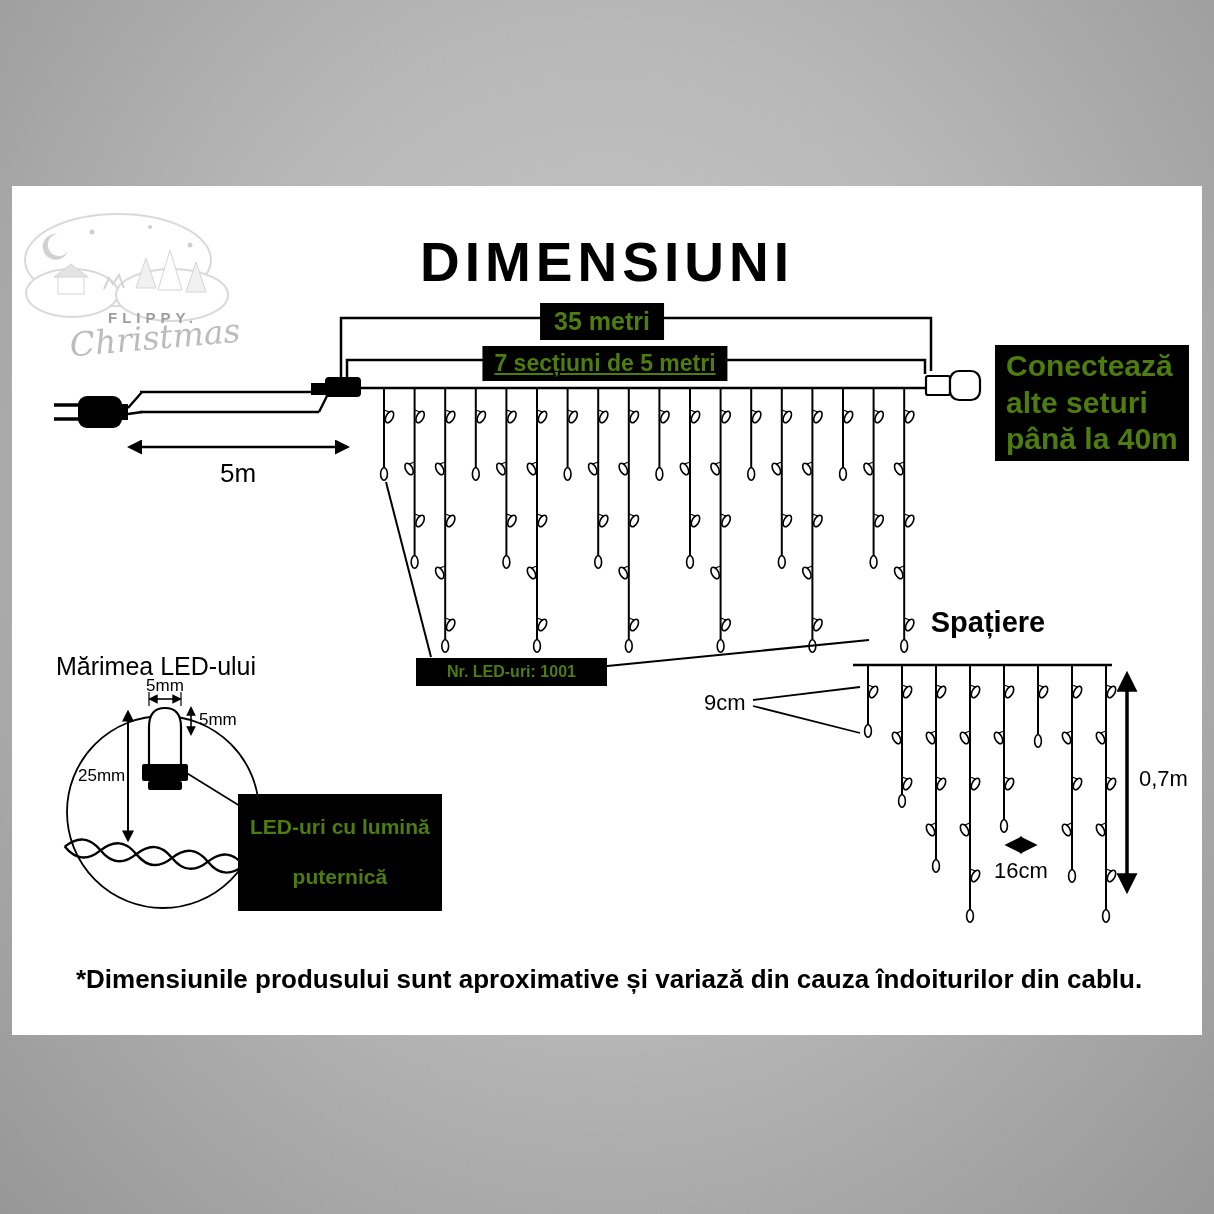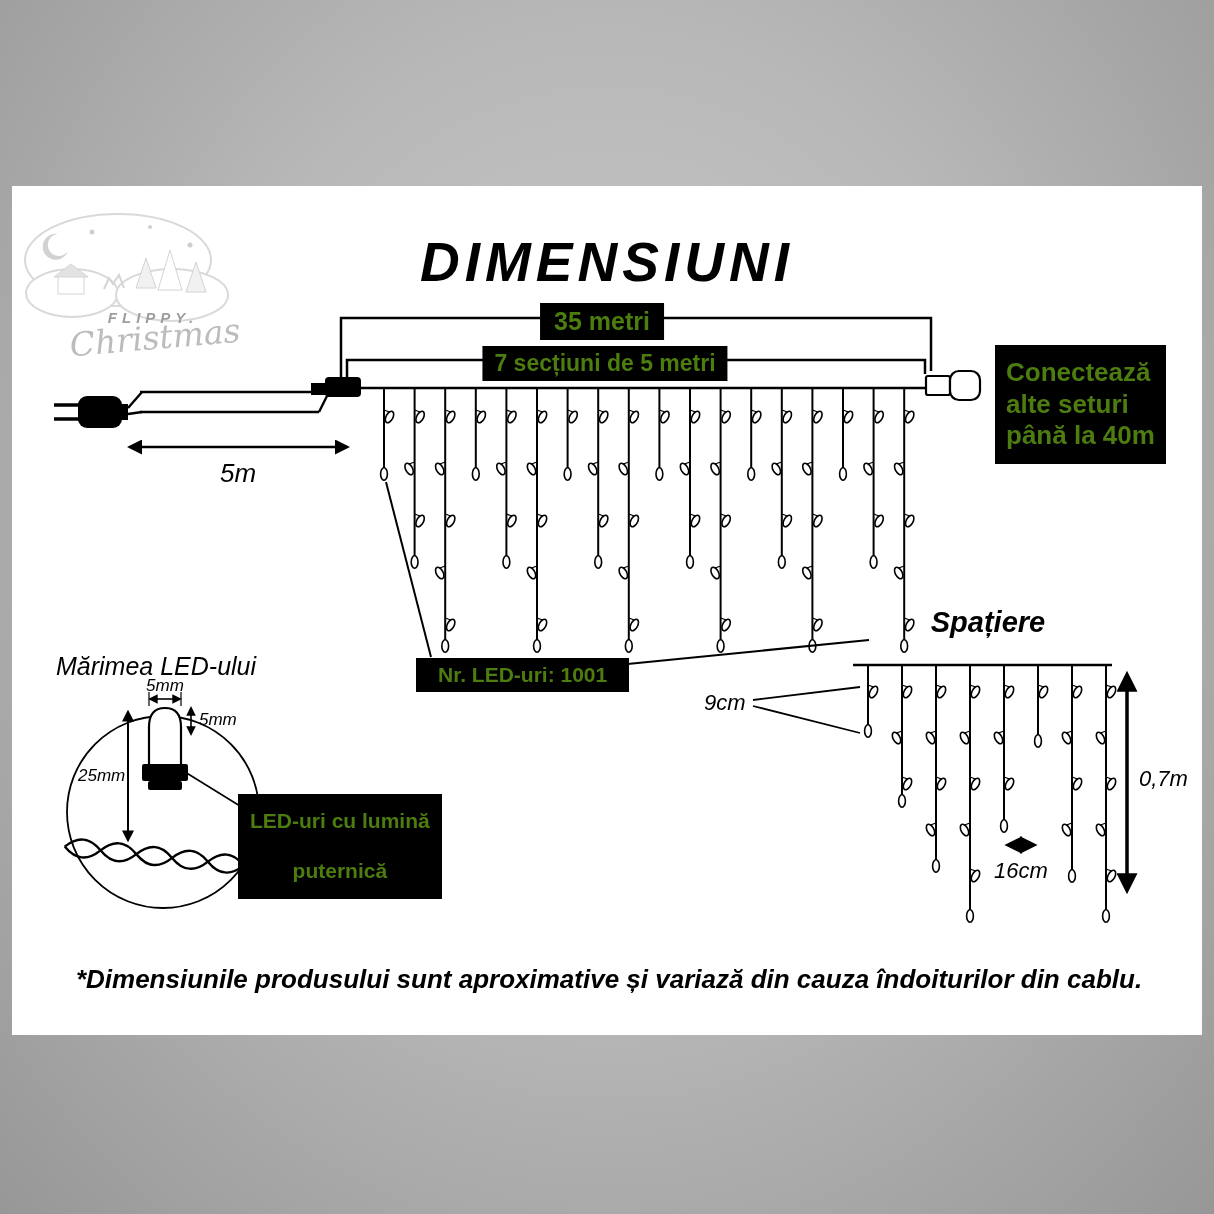--- a/index.html
+++ b/index.html
@@ -1,21 +1,21 @@
 <!DOCTYPE html>
 <html><head>
 <meta charset="utf-8">
 <style>
   html,body{margin:0;padding:0;background:#8f8f8f;}
   .stage{position:relative;width:1214px;height:1214px;overflow:hidden;
          background:radial-gradient(ellipse at 50% 42%, #c9c9c9 0%, #b8b8b8 48%, #979797 100%);
          font-family:"Liberation Sans",sans-serif;color:#000;}
   .sheet{position:absolute;left:12px;top:186px;width:1190px;height:849px;background:#ffffff;}
   svg.overlay{position:absolute;left:0;top:0;pointer-events:none;}
-  .txt{position:absolute;white-space:nowrap;color:#000;font-style:italic;}
+  .txt{position:absolute;white-space:nowrap;color:#000;}
   .lbl{position:absolute;background:#000;color:#4d7c0f;font-weight:bold;white-space:nowrap;}
   .cx{transform:translateX(-50%);}
   .title{font-size:55px;font-weight:bold;letter-spacing:5px;}
   .flippy{font-size:15px;font-weight:bold;letter-spacing:5px;color:#9e9e9e;}
   .script{font-family:"DejaVu Serif",serif;font-style:italic;font-size:33px;color:#bcbcbc;
           transform:translateX(-50%) rotate(-5deg);}
   .blk-multiline{white-space:normal;text-align:left;line-height:1.22;}
   .blk-center{white-space:normal;text-align:center;line-height:1.25;}
   .disc{font-size:26px;font-weight:600;}
 </style>
@@ -325,48 +325,48 @@
     </g>
   </svg>
 
   <div class="txt title cx" style="left:607px;top:230px;">DIMENSIUNI</div>
 
   <div class="txt flippy cx" style="left:153px;top:309px;">FLIPPY.</div>
   <div class="txt script" style="left:155px;top:318px;">Christmas</div>
 
   <div class="lbl cx" style="left:602px;top:303px;font-size:25px;padding:4px 14px;">35 metri</div>
 
-  <div class="lbl cx" style="left:605px;top:346px;font-size:23px;padding:4px 12px;">7 secțiuni de 5 metri</div>
-
-  <div class="lbl blk-multiline" style="left:995px;top:345px;font-size:26px;padding:12px 11px;">
+  <div class="lbl cx" style="left:605px;top:346px;font-size:23px;padding:4px 12px;text-decoration:underline;">7 secțiuni de 5 metri</div>
+
+  <div class="lbl blk-multiline" style="left:995px;top:345px;font-size:30px;padding:3px 11px;">
     <span style="display:block;">Conectează</span>
     <span style="display:block;">alte seturi</span>
     <span style="display:block;">până la 40m</span>
   </div>
 
   <div class="txt cx" style="left:238px;top:458px;font-size:26px;">5m</div>
 
-  <div class="lbl" style="left:416px;top:658px;font-size:21px;padding:5px 22px;text-align:right;">Nr. LED-uri: 1001</div>
+  <div class="lbl" style="left:416px;top:658px;font-size:16px;padding:5px 31px;text-align:right;">Nr. LED-uri: 1001</div>
 
   <div class="txt cx" style="left:988px;top:606px;font-size:29px;font-weight:bold;">Spațiere</div>
 
   <div class="txt" style="left:704px;top:690px;font-size:22px;">9cm</div>
 
   <div class="txt cx" style="left:1021px;top:858px;font-size:22px;">16cm</div>
 
   <div class="txt" style="left:1139px;top:766px;font-size:22px;">0,7m</div>
 
   <div class="txt" style="left:56px;top:652px;font-size:25px;">Mărimea LED-ului</div>
 
   <div class="txt cx" style="left:165px;top:676px;font-size:17px;">5mm</div>
 
   <div class="txt" style="left:199px;top:710px;font-size:17px;">5mm</div>
 
   <div class="txt" style="left:78px;top:766px;font-size:17px;width:44px;text-align:right;">25mm</div>
 
-  <div class="lbl blk-center" style="left:238px;top:794px;font-size:21px;padding:14px 12px;">
+  <div class="lbl blk-center" style="left:238px;top:794px;font-size:21px;padding:20px 12px;">
     <span style="display:block;">LED-uri cu lumină</span>
     <span style="display:block;margin-top:24px;">puternică</span>
   </div>
 
   <div class="txt disc cx" style="left:609px;top:964px;">*Dimensiunile produsului sunt aproximative și variază din cauza îndoiturilor din cablu.</div>
 
 </div>
 
 </body></html>

